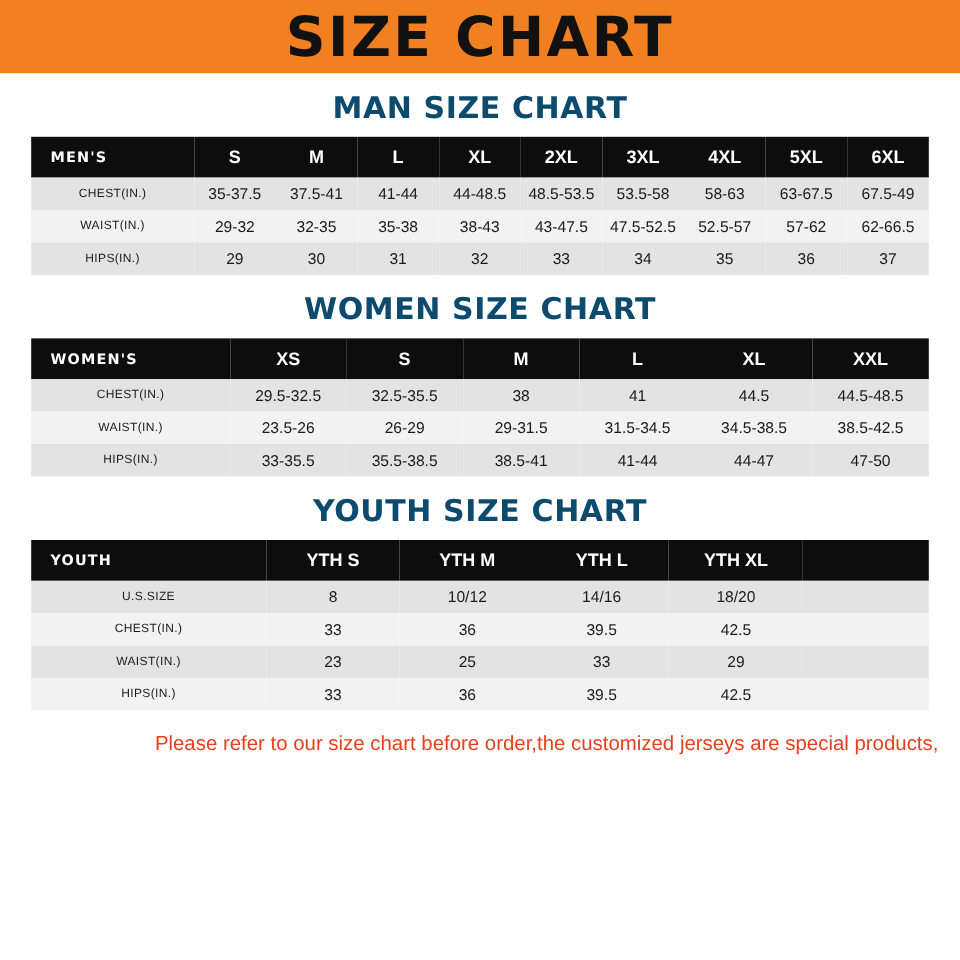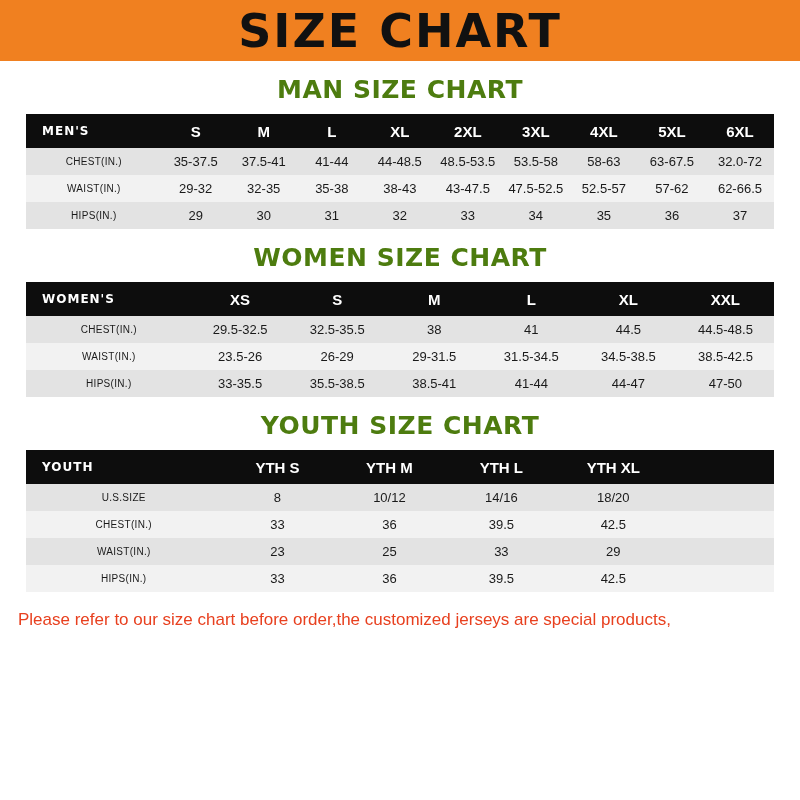--- a/index.html
+++ b/index.html
@@ -36,21 +36,21 @@
     line-height: 1;
   }
   .section {
     padding: 0 26px;
   }
   .section-title {
     text-align: center;
     font-family: "DejaVu Sans", sans-serif;
     font-weight: bold;
     font-size: 25px;
-    color: #4d7c0f;
+    color: #0c4a6e;
     margin: 14px 0 10px 0;
     letter-spacing: 0.5px;
   }
   table.size {
     width: 100%;
     border-collapse: collapse;
     table-layout: fixed;
   }
   table.size th, table.size td {
     text-align: center;
@@ -81,21 +81,21 @@
     background: #f2f2f2;
   }
   table.size tbody td.rowlab {
     font-size: 10px;
     color: #1a1a1a;
     letter-spacing: 0.3px;
   }
   .notice {
     margin-top: 16px;
     padding: 0 18px;
-    text-align: left;
+    text-align: right;
     color: #e8401f;
     font-size: 17px;
     line-height: 1.45;
   }
   .notice div {
     white-space: nowrap;
   }
 </style>
 </head>
 <body>
@@ -127,21 +127,21 @@
         <tr class="odd">
           <td class="rowlab">CHEST(IN.)</td>
           <td>35-37.5</td>
           <td>37.5-41</td>
           <td>41-44</td>
           <td>44-48.5</td>
           <td>48.5-53.5</td>
           <td>53.5-58</td>
           <td>58-63</td>
           <td>63-67.5</td>
-          <td>32.0-72</td>
+          <td>67.5-49</td>
         </tr>
         <tr class="even">
           <td class="rowlab">WAIST(IN.)</td>
           <td>29-32</td>
           <td>32-35</td>
           <td>35-38</td>
           <td>38-43</td>
           <td>43-47.5</td>
           <td>47.5-52.5</td>
           <td>52.5-57</td>

